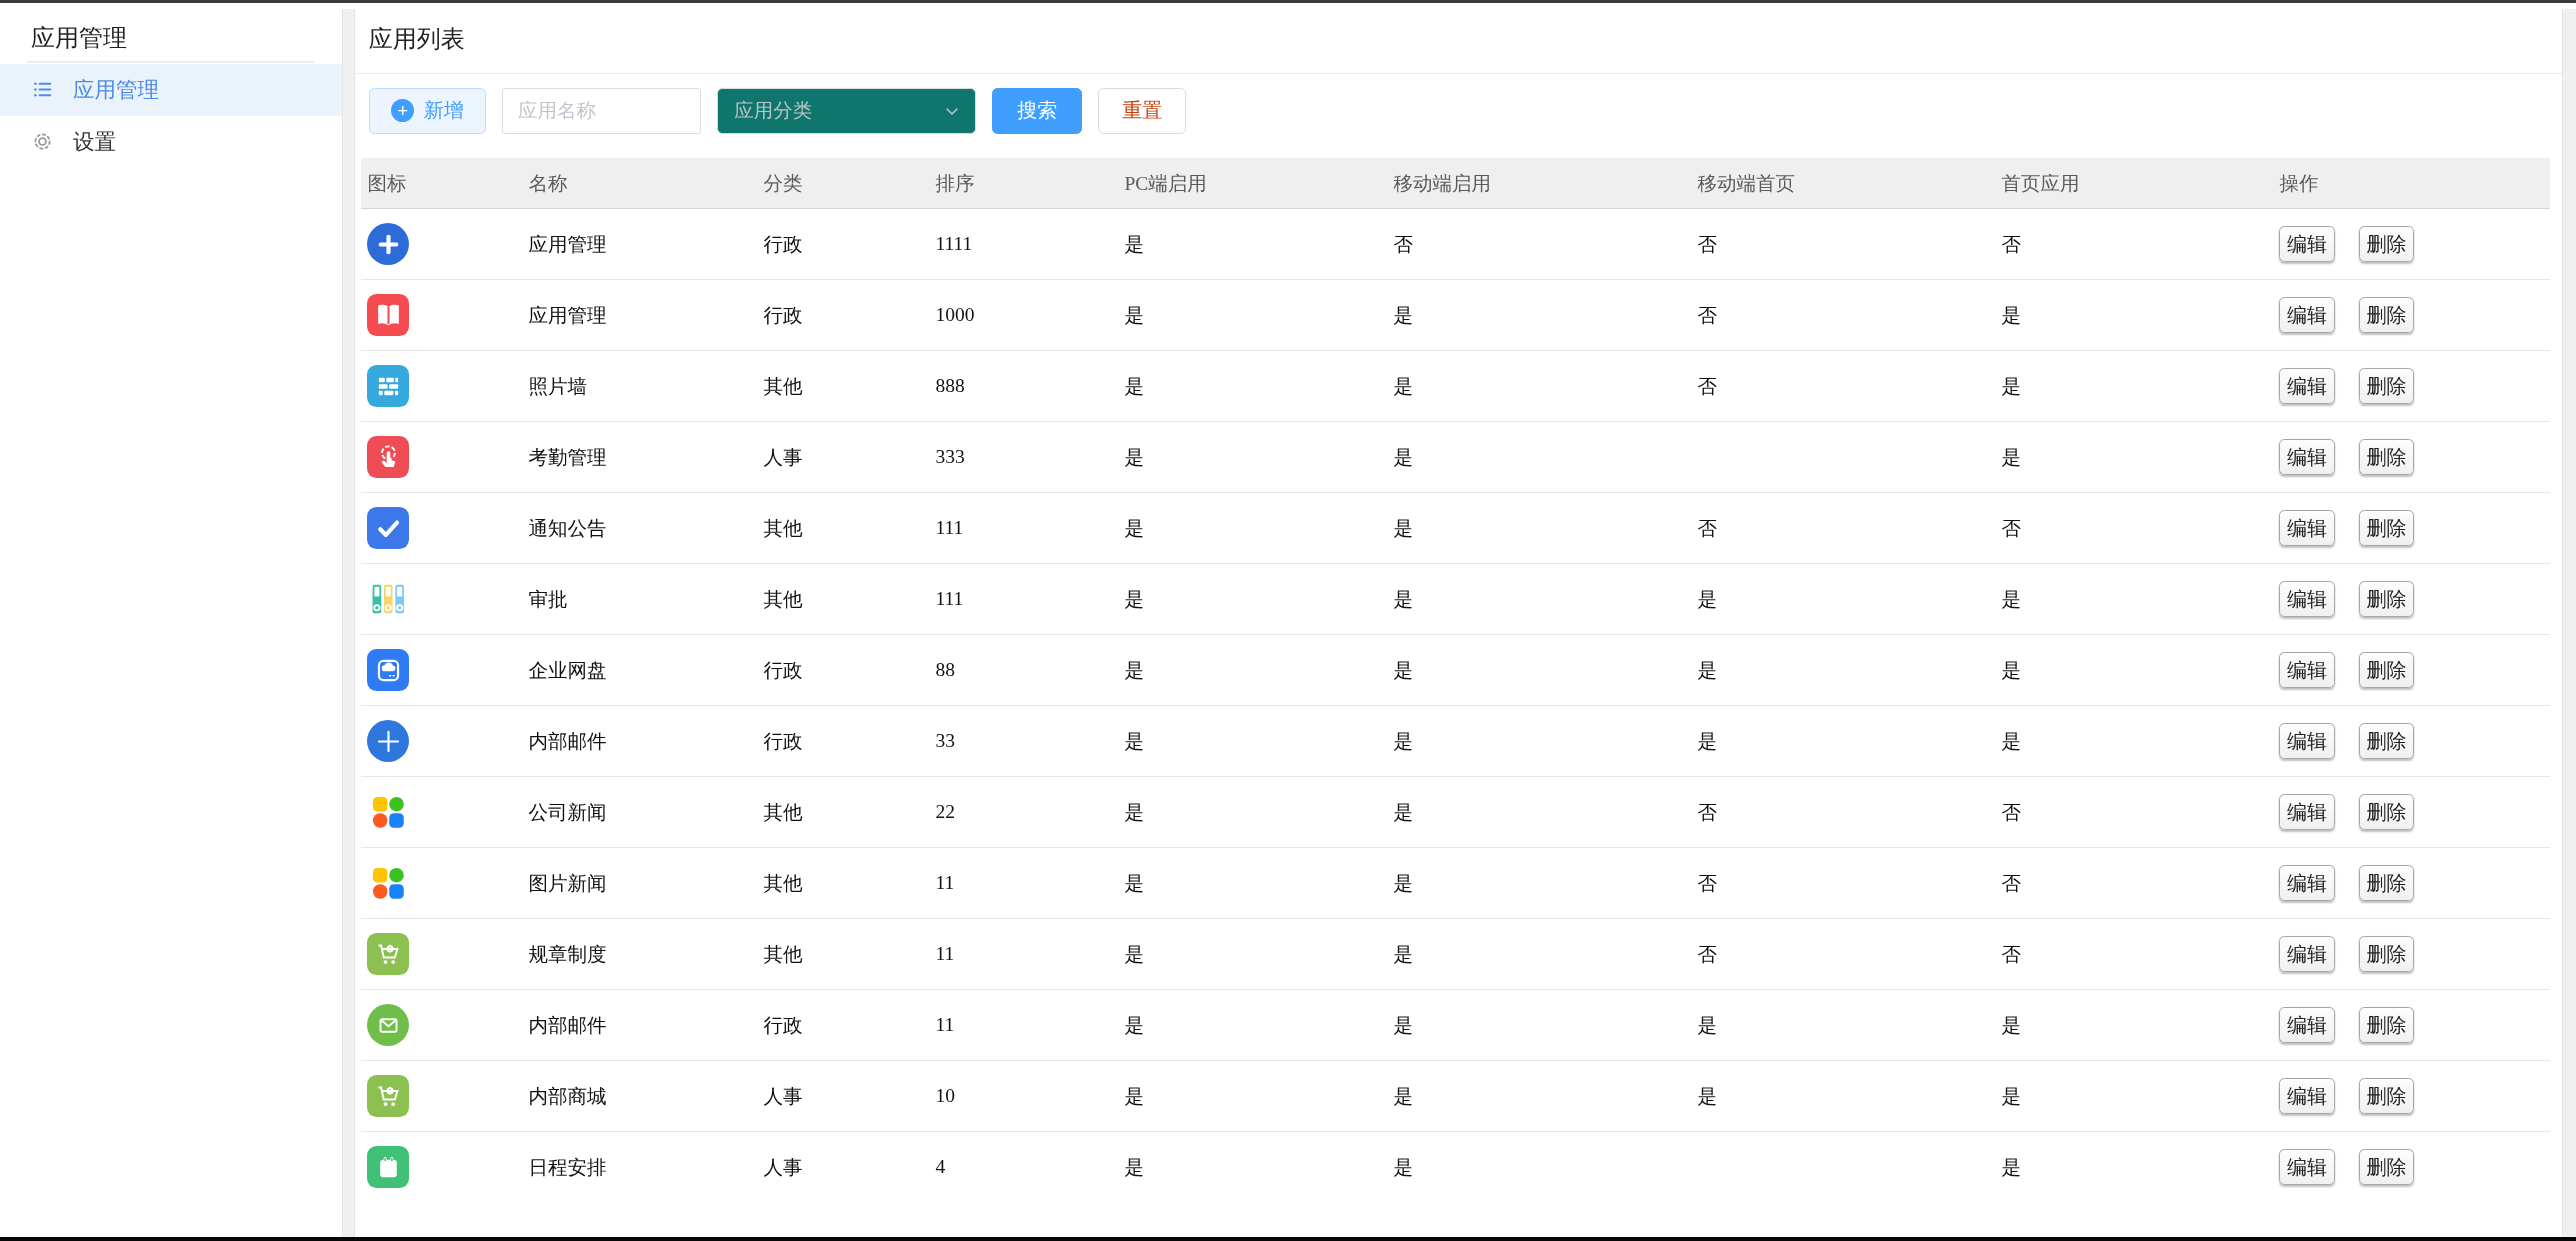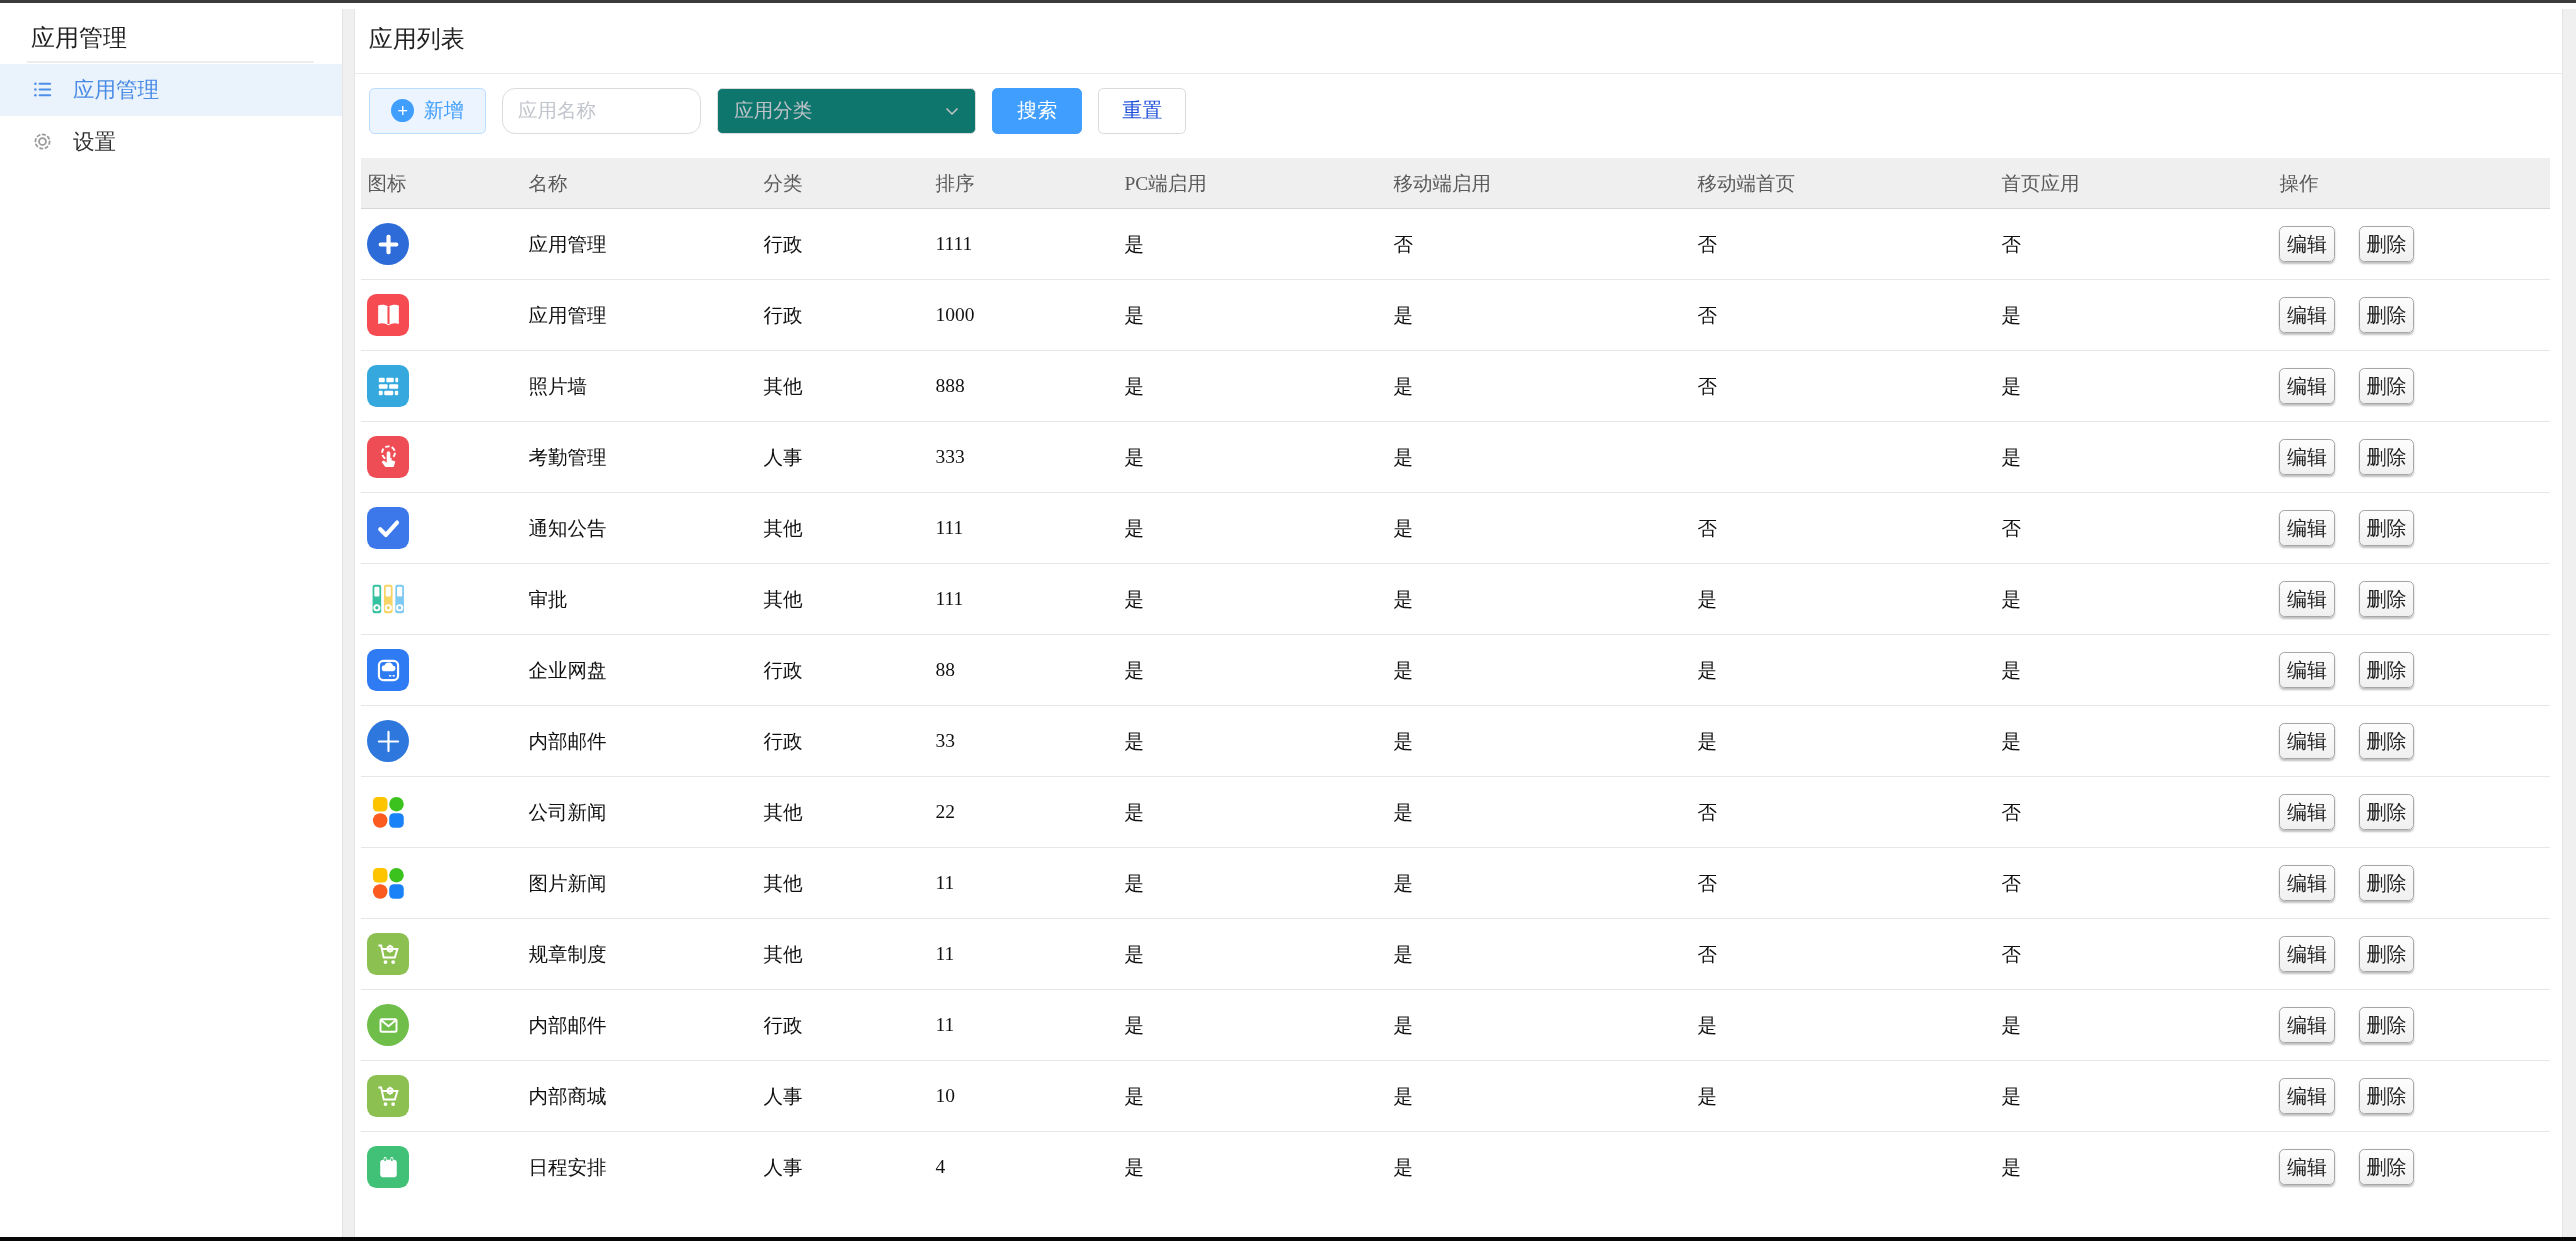--- a/index.html
+++ b/index.html
@@ -31,29 +31,29 @@
   .main-title{padding:16px 0 0 14.8px;font-size:24px;line-height:29.5px;color:#222}
   .main-divider{height:1.3px;background:#ebebeb;margin-top:18px}
 
   .toolbar{display:flex;align-items:center;gap:16px;margin:13.4px 0 0 14.8px;height:47px}
   .btn{display:flex;align-items:center;justify-content:center;border-radius:5.4px;cursor:pointer;
     box-sizing:border-box;height:46px;font-size:20px}
   .btn-add{background:#ecf5ff;border:1.3px solid #b9dcff;color:#409eff;padding:0 21.5px;gap:9.4px}
   .add-plus{width:23px;height:23px;border-radius:50%;background:#409eff;color:#fff;display:flex;
     align-items:center;justify-content:center;font-size:18px;line-height:1;
     font-family:"Liberation Sans",sans-serif}
-  .input-name{width:199px;height:46px;box-sizing:border-box;border:1.3px solid #dcdcdc;border-radius:13px;
+  .input-name{width:199px;height:46px;box-sizing:border-box;border:1.3px solid #dcdcdc;border-radius:3px;
     font-size:19.5px;padding:0 14.8px;color:#333;outline:none;font-family:inherit}
   .input-name::placeholder{color:#c0c4cc}
   .select{width:259px;height:46px;box-sizing:border-box;border:1.3px solid #dcdcdc;border-radius:5.4px;
     display:flex;align-items:center;justify-content:space-between;padding:0 13.4px 0 16px;
     font-size:19.5px;color:#bfc3c9;cursor:pointer;background:#0f766e}
   .select svg{width:20px;height:20px}
   .btn-search{background:#409eff;border:1.3px solid #409eff;color:#fff;padding:16px 24px}
-  .btn-reset{background:#fff;border:1.3px solid #dadada;color:#1d4ed8;padding:7px 23px}
+  .btn-reset{background:#fff;border:1.3px solid #dadada;color:#c2410c;padding:7px 23px}
 
   
   .table-wrap{margin:24px 19.5px 0 6.7px}
   table{width:100%;border-collapse:collapse;table-layout:fixed}
   thead th{background:#efefef;height:50px;font-weight:normal;text-align:left;font-size:19.5px;
     color:#5a5a5a;padding:0 0 0 6.7px;border-bottom:1.3px solid #d6d6d6}
   tbody td{height:70px;font-size:19.5px;color:#111;padding:0 0 0 6.7px;border-top:1.3px solid #e6e6e6;
     background:#fff}
   tbody tr:first-child td{border-top:none}
   .app-icon{width:42px;height:42px;border-radius:9.4px;display:flex;align-items:center;

